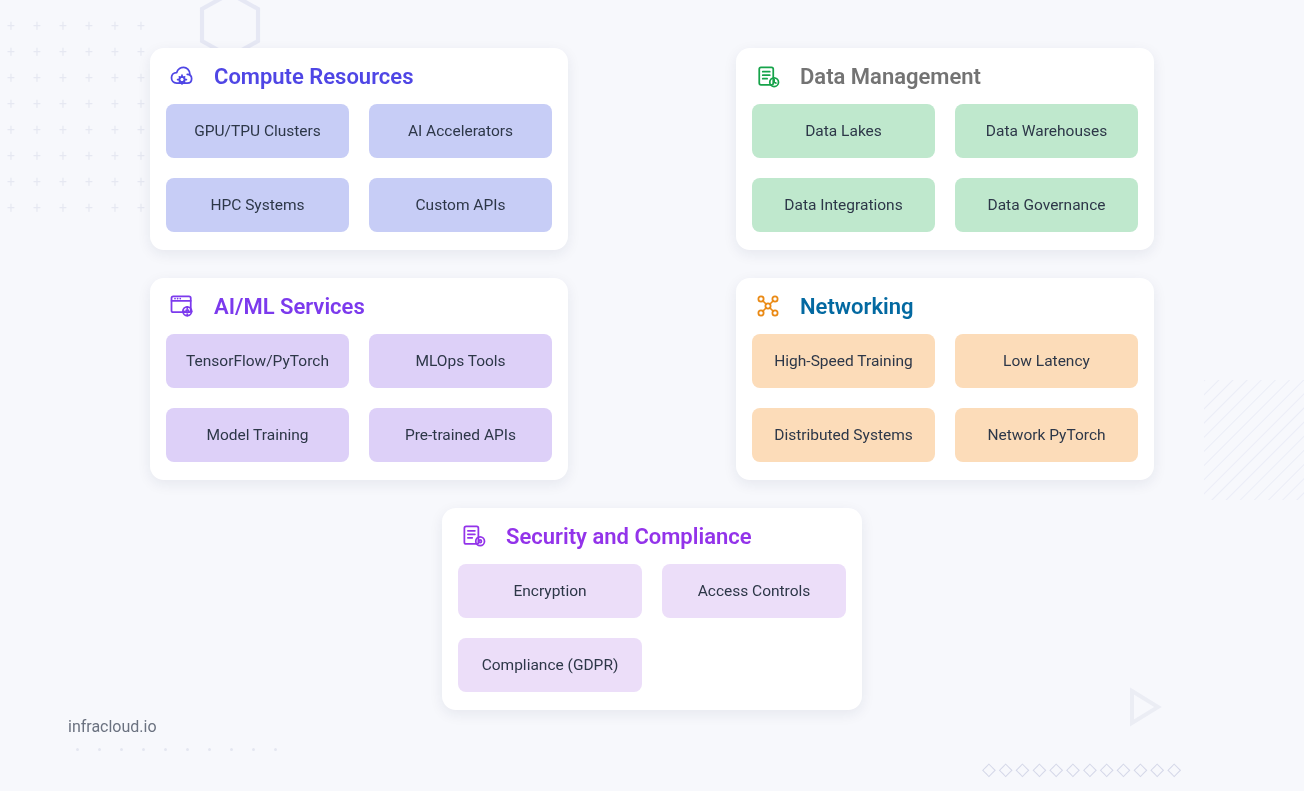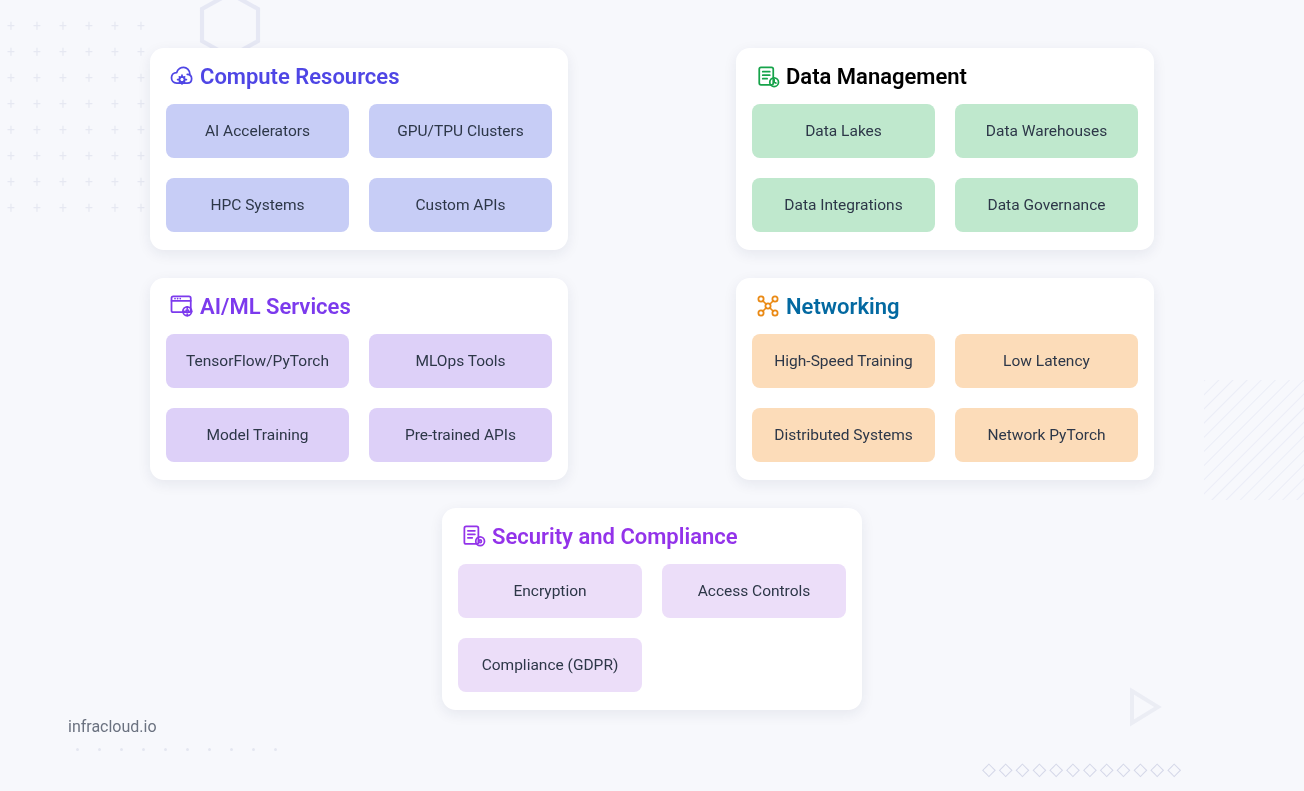--- a/index.html
+++ b/index.html
@@ -53,21 +53,21 @@
       background: #ffffff;
       border-radius: 14px;
       box-shadow: 0 4px 14px rgba(30, 40, 80, .08);
       padding: 14px 16px 18px 16px;
       width: 420px;
     }
 
     .card-header {
       display: flex;
       align-items: center;
-      gap: 4px;
+      gap: 18px;
       margin-bottom: 14px;
       padding-left: 2px;
     }
     .card-header .icon { width: 28px; height: 28px; flex:0 0 28px; }
     .card-title { font-size: 22px; font-weight: 600; }
 
     .tiles {
       display: grid;
       grid-template-columns: 1fr 1fr;
       gap: 20px;
@@ -87,21 +87,21 @@
 
     
     .th-compute .card-title { color: #4f46e5; }
     .th-compute .icon svg { stroke:#4f46e5; }
     .th-compute .tile { background: #c7cdf6; }
 
     .th-aiml .card-title { color: #7c3aed; }
     .th-aiml .icon svg { stroke:#7c3aed; }
     .th-aiml .tile { background: #ddd0f8; }
 
-    .th-data .card-title { color: #000000; }
+    .th-data .card-title { color: #737373; }
     .th-data .icon svg { stroke:#16a34a; }
     .th-data .tile { background: #bfe8cd; }
 
     .th-net .card-title { color: #0369a1; }
     .th-net .icon svg { stroke:#ea8a15; }
     .th-net .tile { background: #fcdcb9; }
 
     .th-sec .card-title { color: #9333ea; }
     .th-sec .icon svg { stroke:#9333ea; }
     .th-sec .tile { background: #ecdef9; }
@@ -203,22 +203,22 @@
         <span class="icon">
           <svg viewBox="0 0 32 32" fill="none" stroke-width="2" stroke-linecap="round" stroke-linejoin="round">
             <path d="M22 14c3 0 5 2 5 5s-2 5-5 5H10c-4 0-6-3-6-6s2-6 6-6c1-4 5-6 8-6s7 3 7 8"></path>
             <circle cx="16" cy="20" r="3"></circle>
             <path d="M16 15v2M16 23v2M11 20h2M19 20h2M13 17l1 1M19 23l-1-1M13 23l1-1M19 17l-1 1"></path>
           </svg>
         </span>
         <span class="card-title">Compute Resources</span>
       </div>
       <div class="tiles">
+        <div class="tile">GPU/TPU Clusters</div>
         <div class="tile">AI Accelerators</div>
-        <div class="tile">GPU/TPU Clusters</div>
         <div class="tile">HPC Systems</div>
         <div class="tile">Custom APIs</div>
       </div>
     </div>
 
     <div class="card th-data">
       <div class="card-header">
         <span class="icon">
           <svg viewBox="0 0 32 32" fill="none" stroke-width="2" stroke-linecap="round" stroke-linejoin="round">
             <rect x="6" y="6" width="16" height="20" rx="2"></rect>

